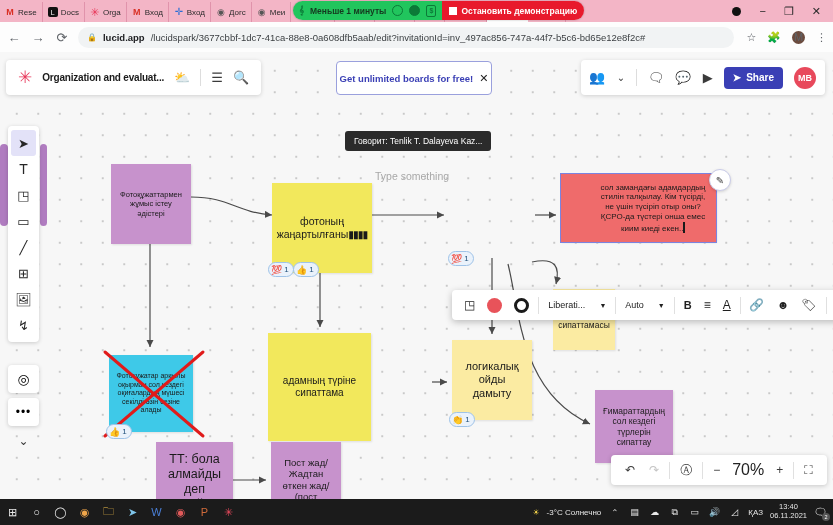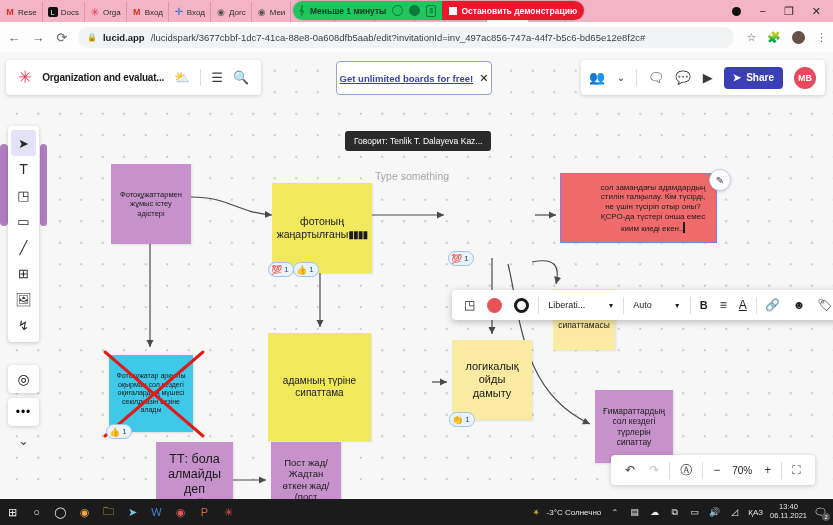--- a/index.html
+++ b/index.html
@@ -173,33 +173,33 @@
   
   .fmt-toolbar {
     position:absolute; left:452px; top:238px; height:30px;
     background:#fff; border-radius:4px; box-shadow:0 2px 7px rgba(0,0,0,.25);
     display:flex; align-items:center; padding:0 6px; gap:0px; z-index:30;
   }
   .fmt-item { height:30px; display:flex; align-items:center; justify-content:center;
     padding:0 6px; font-size:12px; color:#1f1f1f; }
   .swatch-red { width:15px;height:15px;border-radius:50%;background:#e8535a;}
   .swatch-ring { width:15px;height:15px;border-radius:50%;border:3.5px solid #1a1a1a;}
-  .fmt-sel { display:flex; align-items:center; gap:22px; font-size:9px; color:#222;
+  .fmt-sel { display:flex; align-items:center; gap:14px; font-size:9px; color:#222;
      padding:0 6px;text-align:center; }
   .fmt-div { width:1px;height:17px;background:#e0e0e0; margin:0 3px;}
 
   
   .zoomctl {
     position:absolute; left:611px; top:403px; height:30px;
     background:#fff; border-radius:4px; box-shadow:0 1px 5px rgba(0,0,0,.2);
     display:flex; align-items:center; padding:0 7px; gap:0;
   }
   .zi { padding:0 7px; font-size:12px; color:#3a3a3a; display:flex; align-items:center;}
   .zi.dim { color:#c4c4c4; }
-  .zlevel { font-size:10px; color:#222; padding:0 5px; min-width:28px; text-align:center;}
+  .zlevel { font-size:16px; color:#222; padding:0 5px; min-width:28px; text-align:center;}
 
   .type-something {
     position:absolute; left:375px; top:118px; font-size:10.5px; color:#a8a8a8;
   }
   .pen-badge {
     position:absolute; left:709px; top:117px; width:22px;height:22px;border-radius:50%;
     background:#fff; border:1px solid #c9cbe8; display:flex;align-items:center;justify-content:center;
     font-size:10px; color:#444; box-shadow:0 1px 3px rgba(0,0,0,.15);
   }
   .caret { display:inline-block; width:1.5px; height:11px; background:#1a1a1a; vertical-align:-2px;}
@@ -346,21 +346,21 @@
       <span class="hdr-ic">💬</span>
       <span class="hdr-ic">▶</span>
       <span class="share-btn">
         <span>➤</span>
         <span>Share</span>
       </span>
       <span class="avatar-mb">MB</span>
     </div>
 
     <div class="promo">
-      <span style="text-decoration:underline">Get unlimited boards for free!</span>
+      <span style="">Get unlimited boards for free!</span>
       <span class="x">✕</span>
     </div>
     <div class="tooltip">Говорит: Tenlik T. Dalayeva Kaz...</div>
 
     <div class="vscroll-l"></div>
     <div class="vscroll-r"></div>
     <div class="ltoolbar">
       <div class="lt-item sel">➤</div>
       <div class="lt-item" style="font-weight:normal;font-size:14px;">T</div>
       <div class="lt-item">◳</div>

